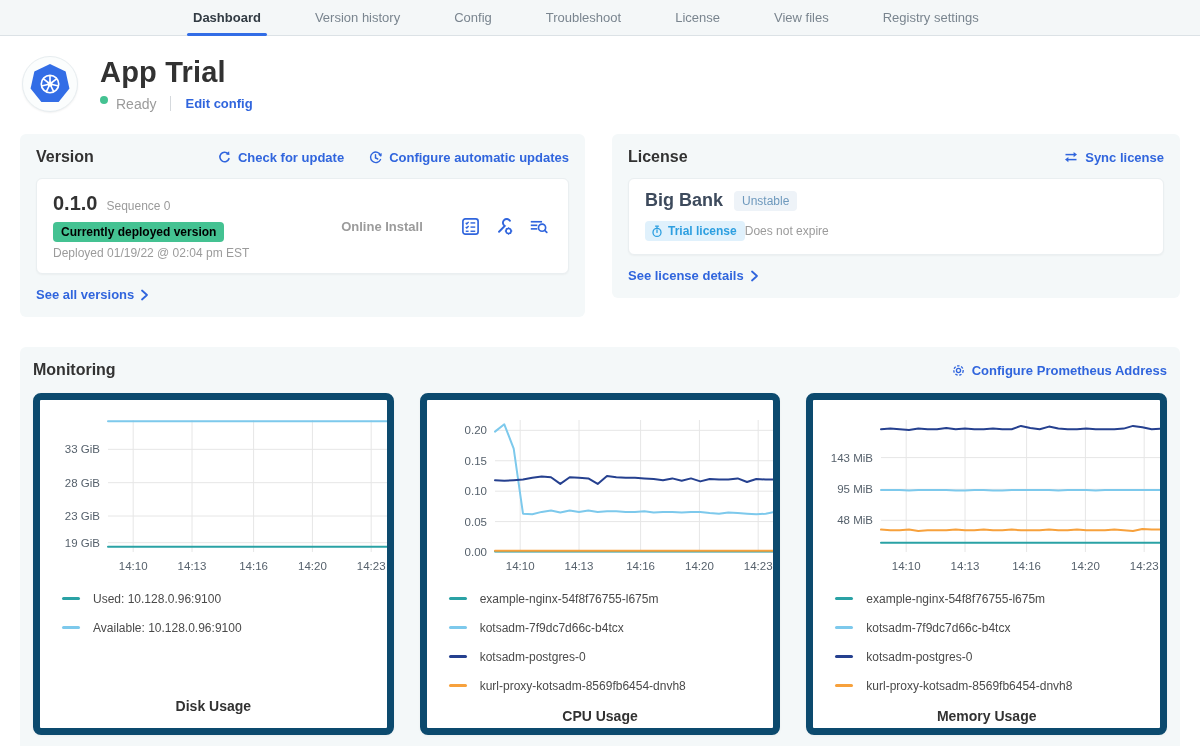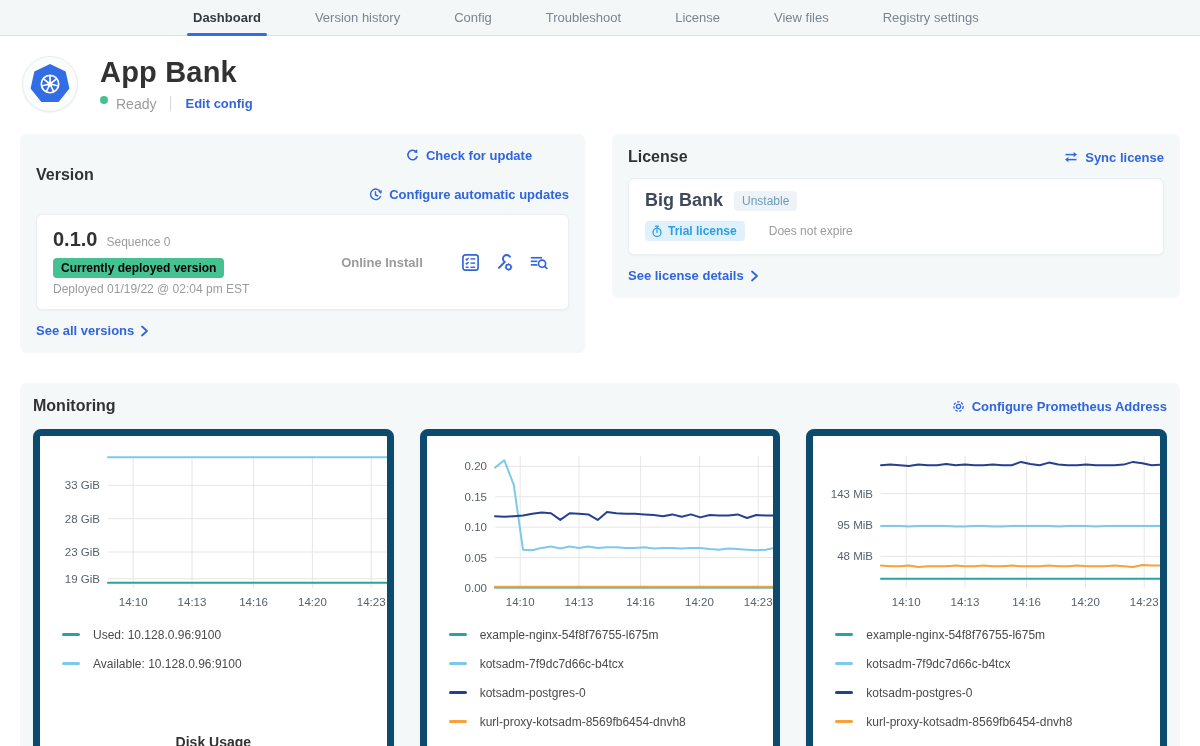--- a/index.html
+++ b/index.html
@@ -40,21 +40,21 @@
   .status-text { font-size:14px; color:#9b9b9b; }
   .vsep { width:1px; height:15px; background:#d5d9dd; margin:0 6px; }
   .blue-link { color:#3065dd; font-size:13px; font-weight:bold; text-decoration:none; cursor:pointer;
                display:inline-flex; align-items:center; gap:6px; }
 
   
   .panels-row { display:flex; gap:27px; margin:22px 20px 0 20px; align-items:flex-start; }
   .panel { background:#f4f8f9; border-radius:6px; padding:14px 16px; }
   .panel-head { display:flex; align-items:center; justify-content:space-between; }
   .panel-title { font-size:16px; font-weight:bold; margin:0; color:#323232; }
-  .head-links { display:flex; gap:24px; align-items:center;flex-direction:column; }
+  .head-links { display:flex; gap:24px; align-items:center; }
 
   .panel.version { width:565px; min-height:170px; }
   .panel.license { width:568px; min-height:150px; }
 
   .card {
     background:#ffffff; border:1px solid #eaeff1; border-radius:6px;
     box-shadow:0 1px 2px rgba(0,0,0,.04); margin-top:12px;
   }
   .version-inner { display:flex; align-items:center; padding:12px 16px; min-height:96px; }
   .vleft { width:250px; }
@@ -70,21 +70,21 @@
   .vicons { display:flex; gap:15px; align-items:center; padding-right:4px; }
   .icon-btn { cursor:pointer; display:inline-flex; }
   .see-link { margin-top:13px; display:inline-flex; }
 
   .license-inner { padding:11px 16px 13px; }
   .lic-row1 { display:flex; align-items:center; gap:11px; }
   .lic-name { font-size:18px; font-weight:bold; color:#3d4a5c; }
   .badge-channel {
     background:#eef3f8; color:#6e99bd; font-size:12px; padding:3px 8px; border-radius:4px;
   }
-  .lic-row2 { display:flex; align-items:center; gap:24px; margin-top:10px; }
+  .lic-row2 { display:flex; align-items:center; gap:0; margin-top:10px; }
   .badge-trial {
     background:#e0f1fc; color:#2d9fe0; font-size:12px; font-weight:bold;
     padding:3px 8px 3px 6px; border-radius:4px; display:inline-flex; align-items:center; gap:5px;
   }
   .expiry { font-size:12px; color:#9b9b9b; }
 
   
   .panel.monitoring { margin:30px 20px 0 20px; padding:14px 13px 17px; }
   .charts-row { display:flex; gap:26px; margin-top:14px; }
   .chart-card {
@@ -125,21 +125,21 @@
           <line x1="20" y1="20" x2="26.5" y2="14.9"></line>
           <line x1="20" y1="20" x2="28.1" y2="21.9"></line>
           <line x1="20" y1="20" x2="23.6" y2="27.5"></line>
           <line x1="20" y1="20" x2="16.4" y2="27.5"></line>
           <line x1="20" y1="20" x2="11.9" y2="21.9"></line>
           <line x1="20" y1="20" x2="13.5" y2="14.9"></line>
         </g>
       </svg>
     </div>
     <div>
-      <h1 class="app-title">App Bank</h1>
+      <h1 class="app-title">App Trial</h1>
       <div class="status-row">
         <span class="ready-dot"></span>
         <span class="status-text">Ready</span>
         <span class="vsep"></span>
         <a class="blue-link">Edit config</a>
       </div>
     </div>
   </header>
 
   <div class="panels-row">

